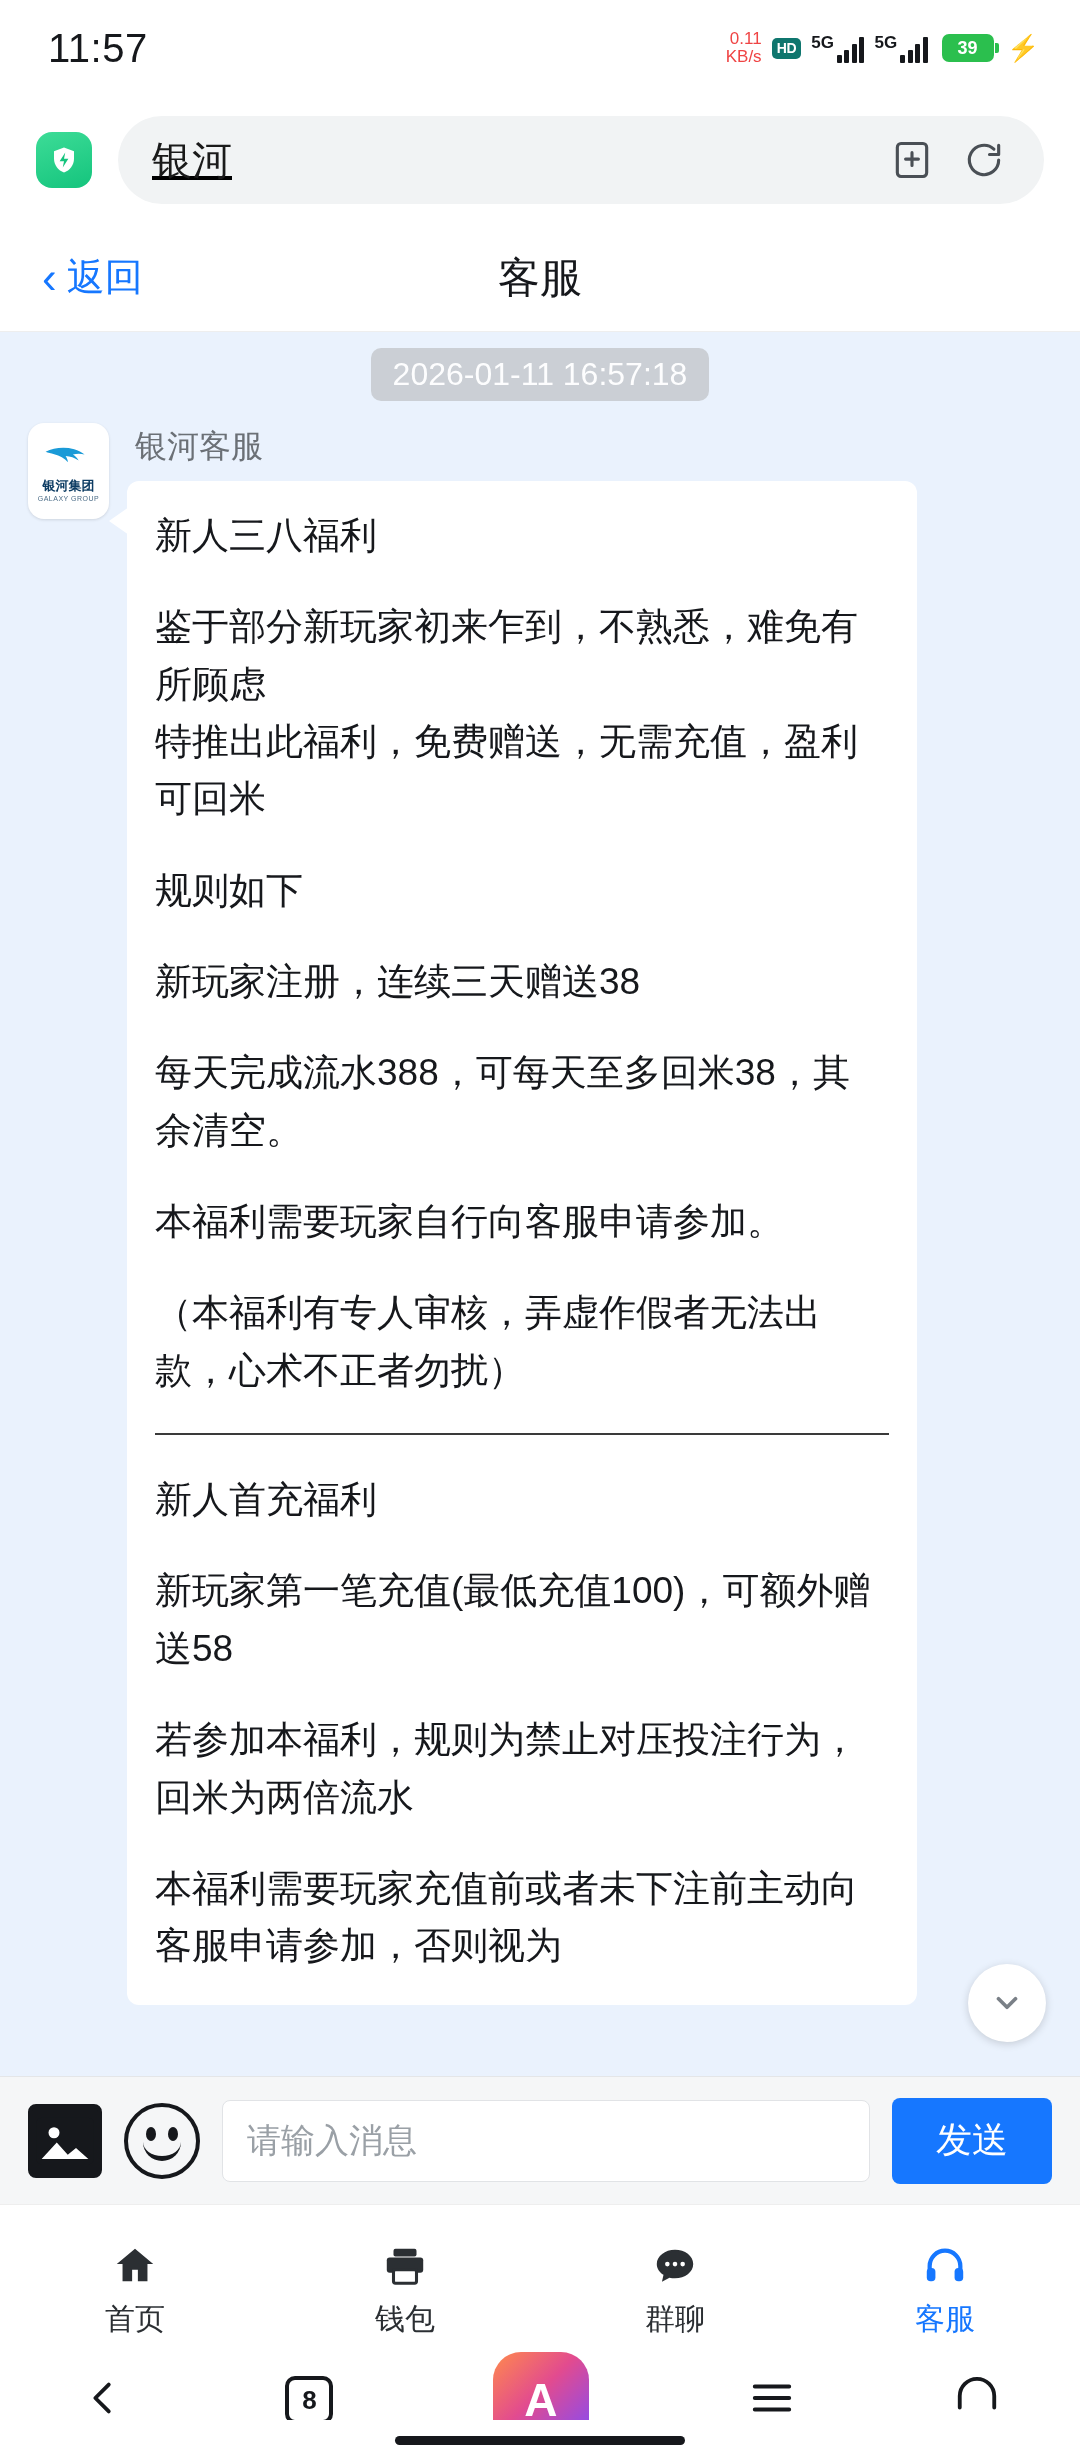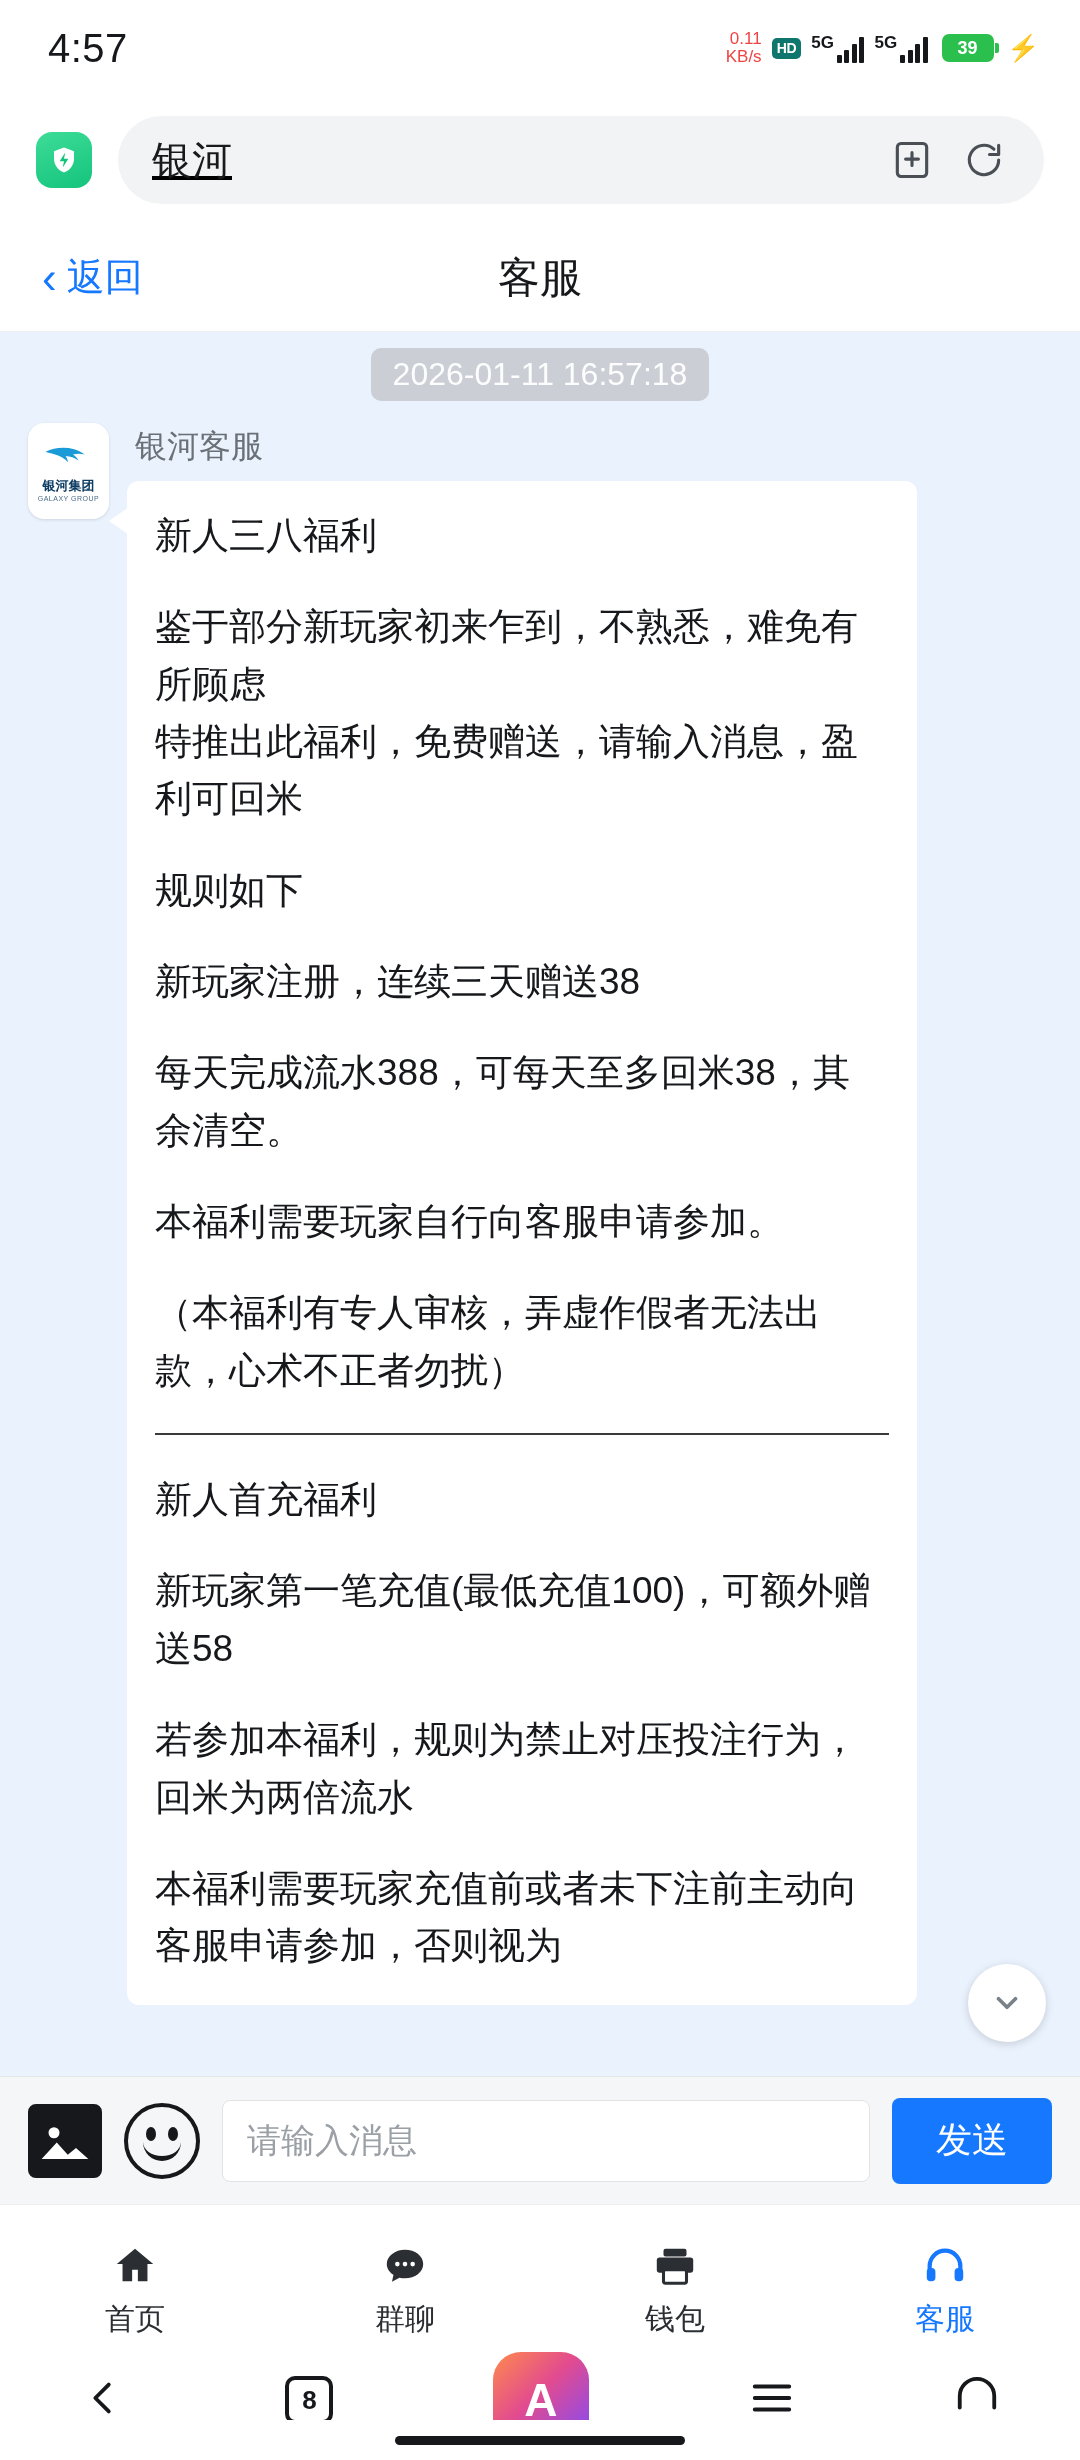--- a/index.html
+++ b/index.html
@@ -357,21 +357,21 @@
     border-radius: 6px;
     background: #16181c;
   }
 </style>
 </head>
 <body>
 
 <div class="phone">
 
   <div class="statusbar">
-    <div class="status-time">4:57</div>
+    <div class="status-time">11:57</div>
     <div class="status-right">
       <div class="net-speed">
         <div>0.11</div>
         <div>KB/s</div>
       </div>
       <div class="hd-badge">HD</div>
       <div class="sig-group">
         <div class="sig-label">5G</div>
         <div class="bars">
             <i></i>
@@ -440,21 +440,21 @@
         </div>
         <div class="brand">银河集团</div>
         <div class="brand2">GALAXY GROUP</div>
       </div>
 
       <div class="msg-body">
         <div class="sender">银河客服</div>
         <div class="bubble">
           <p>新人三八福利</p>
           <p style="white-space:pre-line">鉴于部分新玩家初来乍到，不熟悉，难免有所顾虑
-特推出此福利，免费赠送，请输入消息，盈利可回米</p>
+特推出此福利，免费赠送，无需充值，盈利可回米</p>
           <p>规则如下</p>
           <p>新玩家注册，连续三天赠送38</p>
           <p>每天完成流水388，可每天至多回米38，其余清空。</p>
           <p>本福利需要玩家自行向客服申请参加。</p>
           <p>（本福利有专人审核，弄虚作假者无法出款，心术不正者勿扰）</p>
           <hr class="divider-line">
           <p>新人首充福利</p>
           <p>新玩家第一笔充值(最低充值100)，可额外赠送58</p>
           <p>若参加本福利，规则为禁止对压投注行为，回米为两倍流水</p>
           <p>本福利需要玩家充值前或者未下注前主动向客服申请参加，否则视为</p>
@@ -493,37 +493,37 @@
       <div class="ti">
         <svg viewBox="0 0 24 24" fill="#2b2f33">
             <path d="M12 3 2.5 11h3v9h5v-6h3v6h5v-9h3L12 3z"></path>
           </svg>
       </div>
       <span>首页</span>
     </div>
     <div class="tab">
       <div class="ti">
         <svg viewBox="0 0 24 24" fill="#2b2f33">
+          <rect x="6" y="3" width="12" height="4" rx="1"></rect>
+          <rect x="2.5" y="7.5" width="19" height="8" rx="1.5"></rect>
+          <rect x="6" y="14" width="12" height="7" rx="1" fill="#ffffff" stroke="#2b2f33" stroke-width="1.6"></rect>
+        </svg>
+      </div>
+      <span>钱包</span>
+    </div>
+    <div class="tab">
+      <div class="ti">
+        <svg viewBox="0 0 24 24" fill="#2b2f33">
           <path d="M12 3.5c-5.2 0-9.5 3.3-9.5 7.4 0 2.3 1.4 4.4 3.5 5.7l-.8 3.6 3.9-2.1c.9.2 1.9.3 2.9.3 5.2 0 9.5-3.3 9.5-7.5S17.2 3.5 12 3.5z"></path>
           <circle cx="8" cy="11" r="1.2" fill="#fff"></circle>
             <circle cx="12" cy="11" r="1.2" fill="#fff"></circle>
             <circle cx="16" cy="11" r="1.2" fill="#fff"></circle>
         </svg>
       </div>
       <span>群聊</span>
-    </div>
-    <div class="tab">
-      <div class="ti">
-        <svg viewBox="0 0 24 24" fill="#2b2f33">
-          <rect x="6" y="3" width="12" height="4" rx="1"></rect>
-          <rect x="2.5" y="7.5" width="19" height="8" rx="1.5"></rect>
-          <rect x="6" y="14" width="12" height="7" rx="1" fill="#ffffff" stroke="#2b2f33" stroke-width="1.6"></rect>
-        </svg>
-      </div>
-      <span>钱包</span>
     </div>
     <div class="tab active">
       <div class="ti">
         <svg viewBox="0 0 24 24" fill="none" stroke="#1677ff" stroke-width="2.2" stroke-linecap="round">
           <path d="M4 14v-2a8 8 0 0 1 16 0v2"></path>
           <rect x="2.5" y="13" width="4.5" height="7" rx="2" fill="#1677ff" stroke="none"></rect>
           <rect x="17" y="13" width="4.5" height="7" rx="2" fill="#1677ff" stroke="none"></rect>
         </svg>
       </div>
       <span>客服</span>

